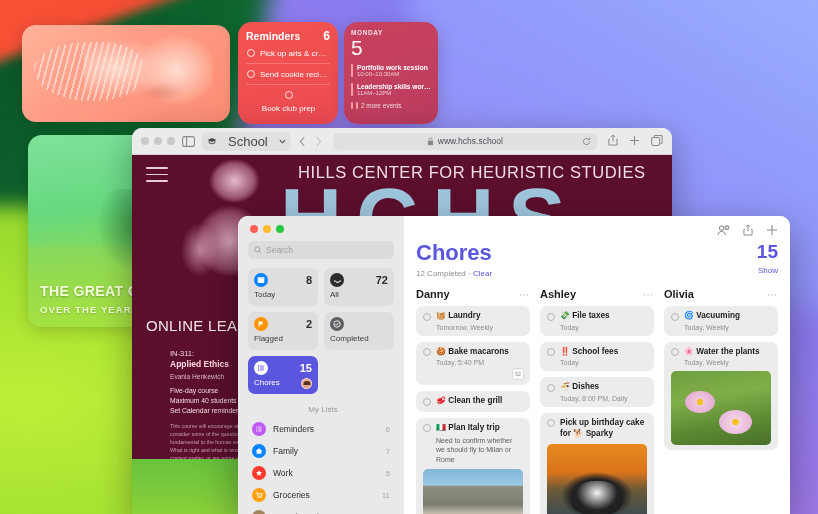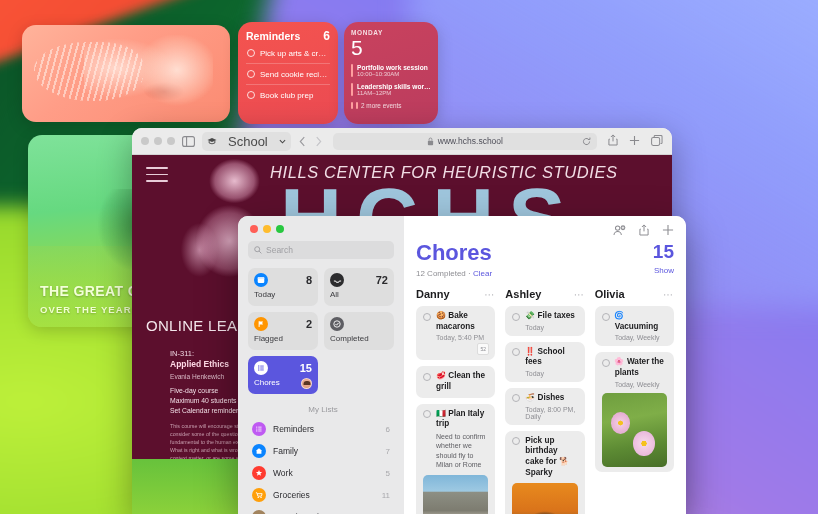--- a/index.html
+++ b/index.html
@@ -107,21 +107,21 @@
   #widget-reminders .wr-head { display:flex; justify-content: space-between; align-items: baseline; }
   #widget-reminders .wr-title { font-size: 10.5px; font-weight: bold; }
   #widget-reminders .wr-count { font-size: 12px; font-weight: bold; }
   #widget-reminders .wr-row {
     display:flex; align-items:center; gap: 5px;
     padding: 5.5px 0 5.5px 1px;
     border-bottom: 1px solid rgba(255,255,255,0.22);
     font-size: 8px;
     white-space: nowrap; overflow: hidden;
   }
-  #widget-reminders .wr-row:last-child { border-bottom: none; }
+  #widget-reminders .wr-row:last-child { border-bottom: none; flex-direction: column; }
   #widget-reminders .circ {
     width: 8px; height: 8px; border-radius: 50%;
     border: 1.1px solid rgba(255,255,255,0.8); flex: 0 0 auto;
   }
 
   
   #widget-calendar {
     left: 344px; top: 22px; width: 94px; height: 102px;
     background: linear-gradient(160deg, #c9425e 0%, #bb3c5e 100%);
     padding: 7px 7px; color: #fff;
@@ -168,22 +168,22 @@
   #webpage { position: relative; height: 359px; background: #5c0f2d; overflow:hidden; }
   #hero {
     position: relative; height: 152px; background: #5c0f2d; overflow: hidden;
   }
   #hero .bigletters {
     position: absolute; left: 148px; top: 20px;
     font-size: 86px; font-weight: bold; letter-spacing: 14px;
     color: #9fc6dd; line-height: 1; white-space: nowrap;
   }
   #hero .sitetitle {
-    position: absolute; left: 138px; top: 8px;
-    font-size: 16.5px; letter-spacing: 0.6px; color: #f1dde5; white-space: nowrap; font-style: italic;
+    position: absolute; left: 166px; top: 8px;
+    font-size: 16.5px; letter-spacing: 0.6px; color: #f1dde5; white-space: nowrap;
   }
   #hamburger { position: absolute; left: 14px; top: 12px; width: 22px; }
   #hamburger span { display:block; height: 1.6px; background: #e8cdd8; margin-bottom: 5px; border-radius:1px; }
   .statue {
     position: absolute; left: 40px; top: 2px; width: 125px; height: 150px;
     background:
       radial-gradient(ellipse 26% 19% at 50% 16%, rgba(238,196,214,0.95) 0%, rgba(214,150,178,0.5) 60%, rgba(200,130,160,0) 78%),
       radial-gradient(ellipse 34% 30% at 46% 56%, rgba(232,186,208,0.85) 0%, rgba(210,145,175,0.4) 62%, rgba(200,130,160,0) 80%),
       radial-gradient(ellipse 20% 24% at 22% 62%, rgba(226,176,200,0.7) 0%, rgba(200,130,160,0) 75%);
   }
@@ -207,21 +207,21 @@
   }
 
   
   #page-scroll {
     position: absolute; right: 3px; top: 156px; width: 4px; height: 86px;
     border-radius: 2px; background: rgba(120,120,120,0.45);
   }
 
   
   #reminders-window {
-    position: absolute; left: 238px; top: 216px; width: 448px; height: 298px;
+    position: absolute; left: 238px; top: 216px; width: 552px; height: 298px;
     border-radius: 10px 10px 0 0; overflow: hidden;
     box-shadow: 0 14px 40px rgba(0,0,0,0.36);
     display: flex;
     background: #fff;
   }
   #rm-sidebar {
     width: 166px; background: #e9e9ea; flex: 0 0 auto;
     padding: 0 10px; position: relative;
   }
   #rm-sidebar .tl { padding: 9px 2px 8px 2px; }
@@ -690,20 +690,30 @@
     </div>
 
     <div id="columns">
 
       <div class="col">
         <div class="col-head">
           <span class="col-title">Danny</span>
           <span class="col-dots">⋯</span>
         </div>
 
+        <div class="task">
+          <div class="task-line">
+            <span class="t-circle"></span>
+            <span class="t-text">
+              <span class="t-emoji">🧺</span>
+              <span>Laundry</span>
+            </span>
+          </div>
+          <div class="t-sub">Tomorrow, Weekly</div>
+        </div>
 
         <div class="task">
           <div class="task-line">
             <span class="t-circle"></span>
             <span class="t-text">
               <span class="t-emoji">🍪</span>
               <span>Bake macarons</span>
             </span>
           </div>
           <div class="t-sub">Today, 5:40 PM</div>

